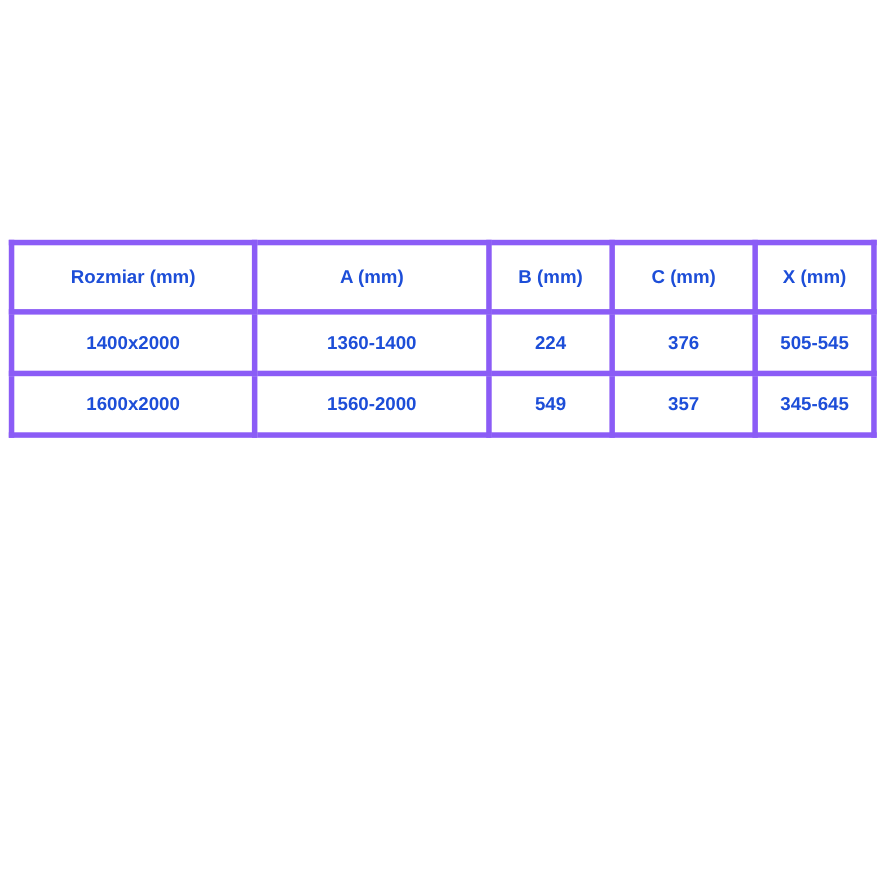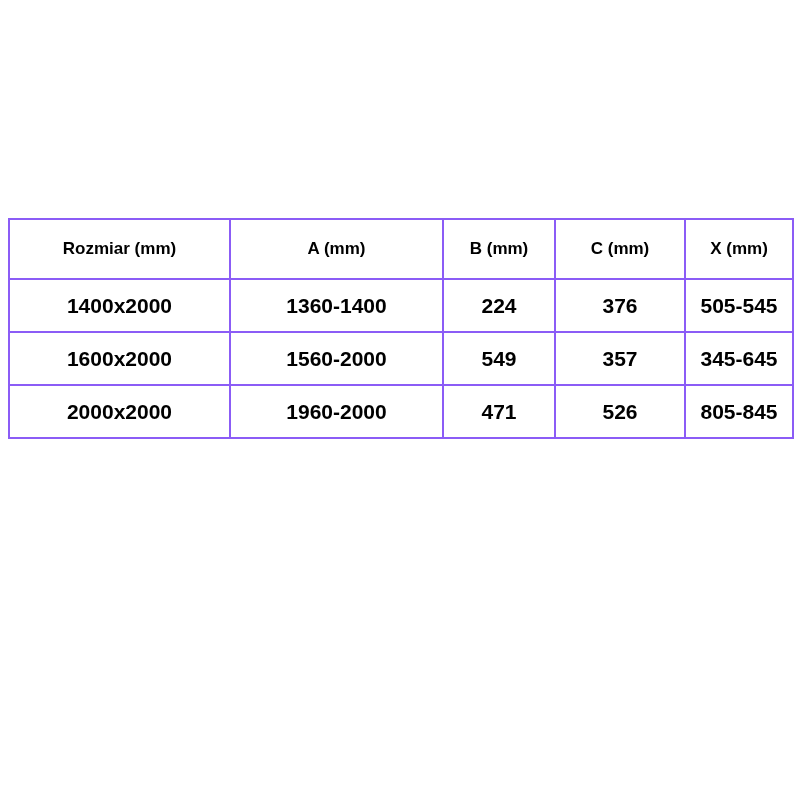--- a/index.html
+++ b/index.html
@@ -25,34 +25,34 @@
     top: 218px;
     width: 784px;
   }
   table.spec {
     border-collapse: collapse;
     width: 784px;
     table-layout: fixed;
   }
   table.spec td,
   table.spec th {
-    border: 2px solid #8b5cf6;
+    border: 5px solid #8b5cf6;
     text-align: center;
     vertical-align: middle;
     font-weight: bold;
-    color: #000000;
+    color: #1d4ed8;
     padding: 0;
   }
   table.spec thead th {
     height: 58px;
     font-size: 17px;
   }
   table.spec tbody td {
     height: 51px;
-    font-size: 21px;
+    font-size: 17px;
   }
   col.c0 { width: 221px; }
   col.c1 { width: 213px; }
   col.c2 { width: 112px; }
   col.c3 { width: 130px; }
   col.c4 { width: 108px; }
 </style>
 </head>
 <body>
 
@@ -83,23 +83,16 @@
           <td>376</td>
           <td>505-545</td>
         </tr>
         <tr>
           <td>1600x2000</td>
           <td>1560-2000</td>
           <td>549</td>
           <td>357</td>
           <td>345-645</td>
         </tr>
-        <tr>
-          <td>2000x2000</td>
-          <td>1960-2000</td>
-          <td>471</td>
-          <td>526</td>
-          <td>805-845</td>
-        </tr>
       </tbody>
     </table>
   </div>
 </div>
 
 </body></html>

